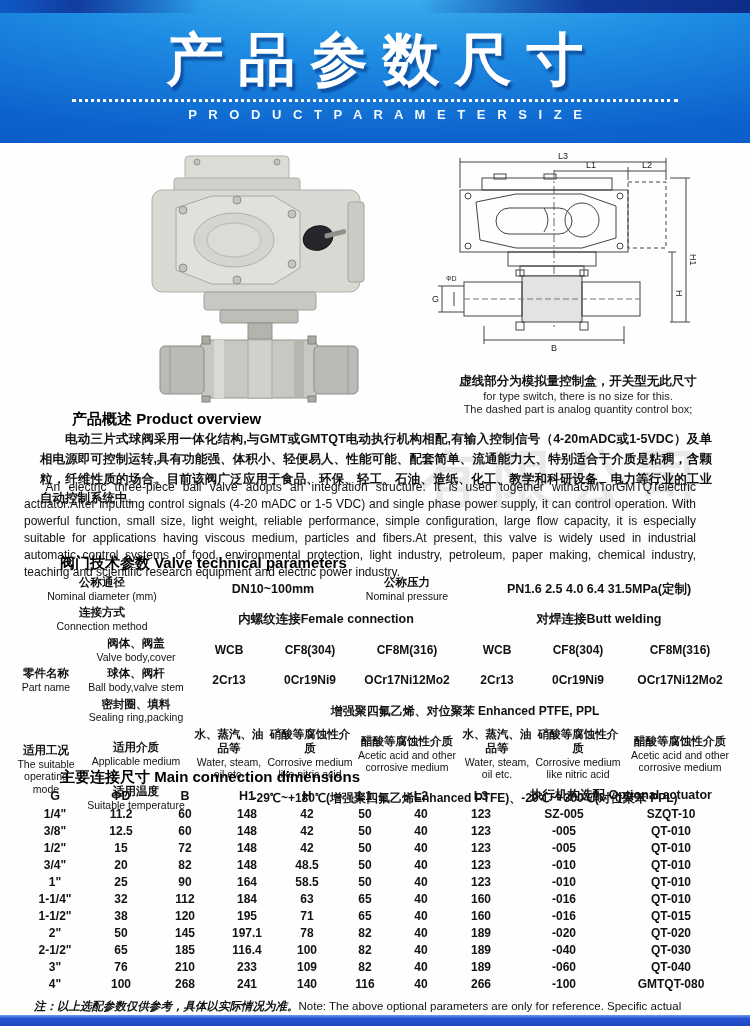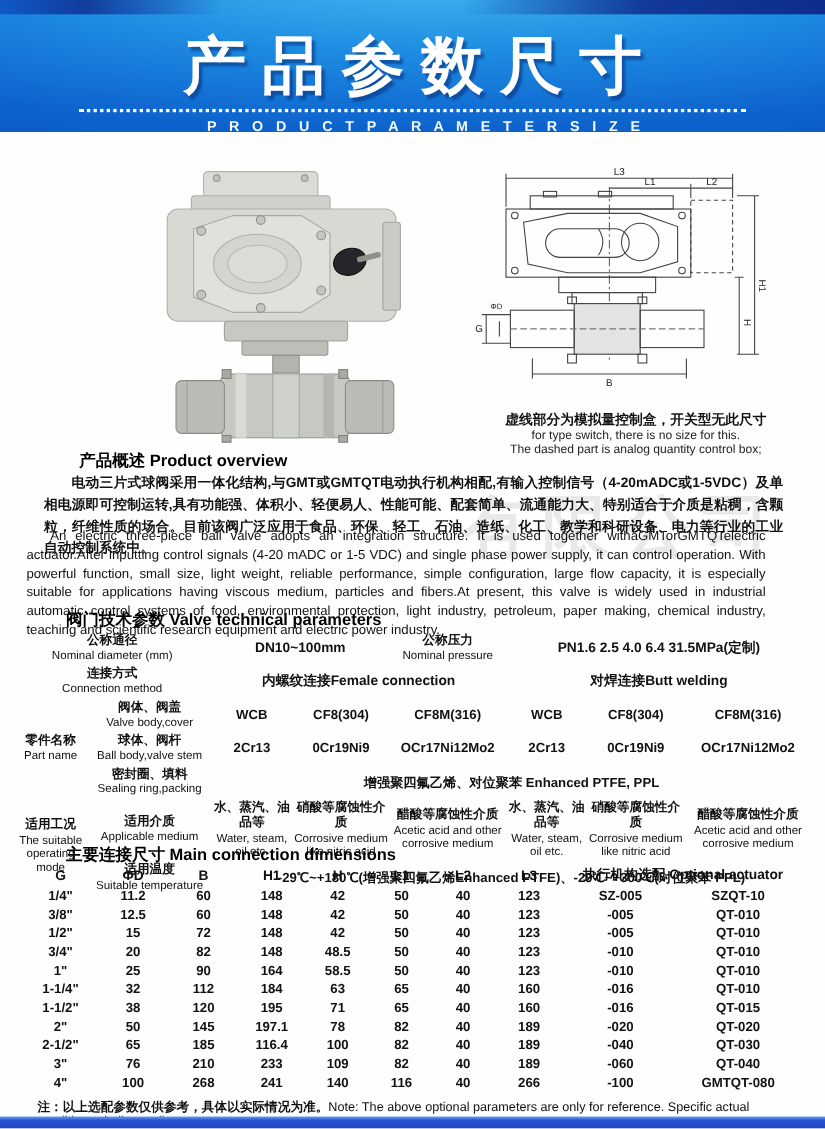--- a/index.html
+++ b/index.html
@@ -1,20 +1,20 @@
 <!DOCTYPE html>
 <html><head>
 <meta charset="utf-8">
 <style>
   html,body{margin:0;padding:0;}
   body{font-family:"Liberation Sans",sans-serif;background:#ffffff;}
   .page{position:relative;width:750px;height:1026px;background:#fefefe;overflow:hidden;color:#111;}
 
   
-  .banner{position:absolute;top:0;left:0;width:750px;height:120px;
+  .banner{position:absolute;top:0;left:0;width:750px;height:143px;
     background:radial-gradient(ellipse 130% 170% at 52% -25%, #49bdf4 0%, #1e8ce2 38%, #0d63cd 72%, #0a52c0 100%);}
   .banner::before{content:"";position:absolute;top:0;left:0;width:100%;height:13px;
     background:linear-gradient(90deg,#0f5ac6 0%,#123c9e 10%,rgba(18,60,158,0) 27%,rgba(18,60,158,0) 56%,#123a9c 78%,#0d2d8a 100%);}
   .banner-title{position:absolute;top:22px;left:0;width:100%;text-align:center;
     font-size:57px;font-weight:bold;color:#ffffff;letter-spacing:15px;text-indent:15px;
     text-shadow:3px 4px 2px rgba(8,45,120,.55);}
   .banner-dots{position:absolute;top:99px;left:72px;width:606px;border-top:3px dotted #ffffff;}
   .banner-sub{position:absolute;top:107px;left:0;width:100%;text-align:center;
     font-size:13px;font-weight:bold;color:#f2f9ff;letter-spacing:4px;padding-left:12px;}
 
@@ -45,21 +45,21 @@
   .tech-table .en{display:block;font-weight:normal;font-size:10.5px;}
   .tech-table .val{font-weight:bold;font-size:12px;}
   .tech-table .big{font-size:12.5px;}
 
   
   .dims-table{position:absolute;top:786px;left:22px;width:706px;border-collapse:collapse;table-layout:fixed;}
   .dims-table th{font-size:12.5px;font-weight:bold;text-align:center;padding:1px 0;}
   .dims-table td{font-size:12px;font-weight:bold;text-align:center;padding:1.5px 0;color:#111;}
 
   .note-line{position:absolute;top:999px;left:34px;width:700px;font-size:11.5px;}
-  .note-line .cn{font-weight:bold;}
+  .note-line .cn{font-weight:bold;font-style:italic;}
   .note-line .en{font-weight:normal;}
 
   .bottom-bar{position:absolute;left:0;top:1015px;width:750px;height:11px;
     background:linear-gradient(180deg,#6d9cf0 0%,#2a55d2 30%,#1d46c4 100%);}
 </style>
 </head>
 <body>
 
 <div class="page">
 

